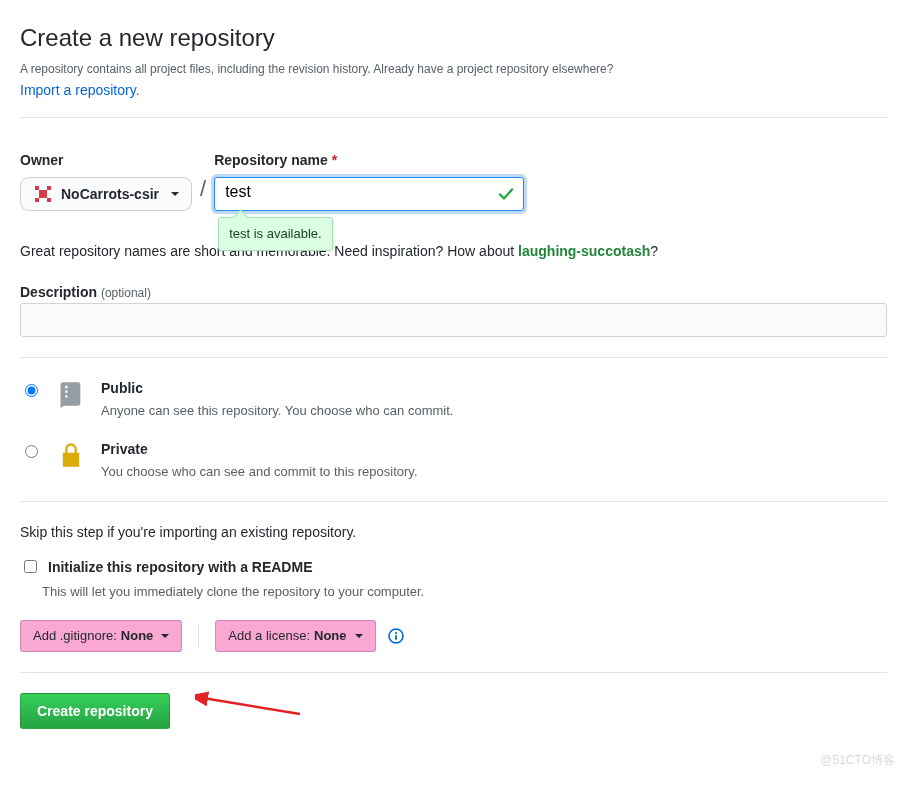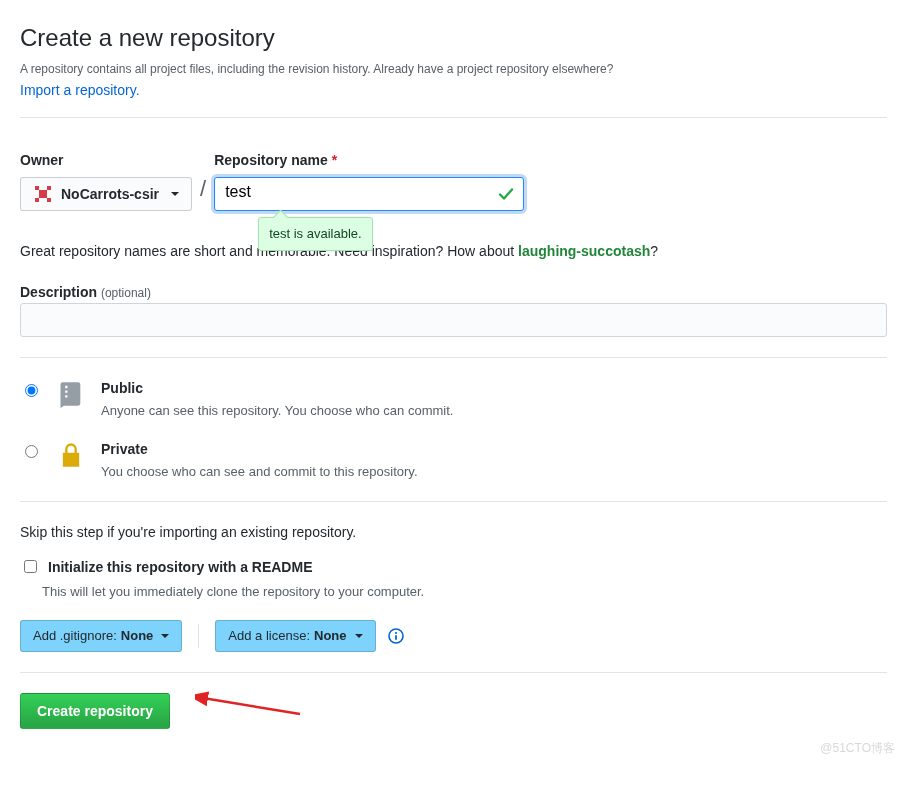--- a/index.html
+++ b/index.html
@@ -19,41 +19,40 @@
   hr.rule{border:none;border-top:1px solid #e1e4e8;margin:16px 0 32px 0;}
   hr.rule2{border:none;border-top:1px solid #e1e4e8;margin:20px 0;}
   .row{display:flex;align-items:flex-start;}
   .field-group{display:flex;flex-direction:column;}
   .label{font-weight:600;font-size:14px;margin-bottom:6px;}
   .req{color:#cb2431;}
   .opt{font-weight:400;color:#586069;font-size:12px;}
   .owner-btn{
     display:inline-flex;align-items:center;gap:8px;
     background:#fafbfc;border:1px solid rgba(27,31,35,.2);
-    border-radius:3px;padding:6px 12px;font-size:14px;font-weight:600;
+    border-radius:9px;padding:6px 12px;font-size:14px;font-weight:600;
     height:34px;box-sizing:border-box;white-space:nowrap;
   }
   .owner-btn .av{width:20px;height:20px;display:inline-flex;}
   .caret{width:0;height:0;border-left:4px solid transparent;border-right:4px solid transparent;border-top:4px solid #24292e;margin-left:4px;}
   .slash{font-size:22px;color:#586069;margin:0 8px;align-self:flex-end;padding-bottom:6px;}
   .repo-input-wrap{position:relative;}
   .repo-input{
     width:310px;height:34px;box-sizing:border-box;
     padding:2px 34px 6px 10px;font-size:16px;
     border:1px solid #2188ff;border-radius:3px;
     box-shadow:0 0 0 3px rgba(3,102,214,.25);
     outline:none;
   }
   .check-ic{position:absolute;right:10px;top:9px;color:#28a745;}
   .tip{
     position:absolute;left:4px;top:40px;
     background:#dcffe4;border:1px solid #a2e2ae;color:#144620;
     border-radius:3px;padding:6px 10px;font-size:13px;white-space:nowrap;
     box-shadow:0 1px 3px rgba(0,0,0,.05);
-    margin-left:40px;
   }
   .tip::before{
     content:"";position:absolute;top:-6px;left:16px;width:10px;height:10px;
     background:#dcffe4;border-left:1px solid #a2e2ae;border-top:1px solid #a2e2ae;
     transform:rotate(45deg);
   }
   .hint{margin-top:30px;color:#24292e;font-size:14px;}
   .sugg{color:#22863a;font-weight:600;text-align:center;}
   .desc-block{margin-top:20px;}
   .desc-input{width:100%;max-width:870px;height:34px;box-sizing:border-box;
@@ -62,36 +61,36 @@
   .vis-row input[type=radio]{margin-top:6px;}
   .vis-icon{width:28px;height:28px;flex-shrink:0;margin-top:2px;}
   .vis-title{font-weight:600;font-size:14px;}
   .vis-desc{color:#586069;font-size:13px;margin-top:2px;}
   .skip{margin:20px 0 14px 0;font-size:14px;}
   .readme-row{display:flex;align-items:flex-start;gap:8px;margin-bottom:4px;}
   .readme-row input{margin-top:3px;}
   .readme-desc{color:#586069;font-size:13px;margin-left:22px;margin-bottom:18px;}
   .btn{
     display:inline-flex;align-items:center;gap:4px;
-    background:#7dd3fc;border:1px solid rgba(27,31,35,.2);
+    background:#f9a8d4;border:1px solid rgba(27,31,35,.2);
     border-radius:3px;padding:6px 12px;font-size:13px;font-weight:500;
     height:32px;box-sizing:border-box;white-space:nowrap;
   }
   .btn strong{font-weight:700;}
   .btns-row{display:flex;align-items:center;gap:0;}
   .vsep{width:1px;height:24px;background:#e1e4e8;margin:0 16px;}
   .info-ic{color:#0366d6;margin-left:12px;display:inline-flex;}
   .primary-btn{
     display:inline-flex;align-items:center;
     background:#2ea44f;background-image:linear-gradient(-180deg,#34d058,#28a745 90%);
     color:#fff;border:1px solid rgba(27,31,35,.2);border-radius:3px;
     padding:16px 16px;font-size:14px;font-weight:600;height:36px;box-sizing:border-box;
   }
   .arrow-svg{position:absolute;left:195px;bottom:43px;pointer-events:none;}
-  .watermark{position:absolute;right:12px;bottom:12px;color:#bfbfbf;font-size:12px;opacity:.6;}
+  .watermark{position:absolute;right:12px;bottom:0;color:#bfbfbf;font-size:12px;opacity:.6;}
 </style>
 </head>
 <body>
 
 
 
 <h1>Create a new repository</h1>
 <p class="sub">A repository contains all project files, including the revision history. Already have a project repository elsewhere?</p>
 <a href="#" class="link">Import a repository.</a>
 

